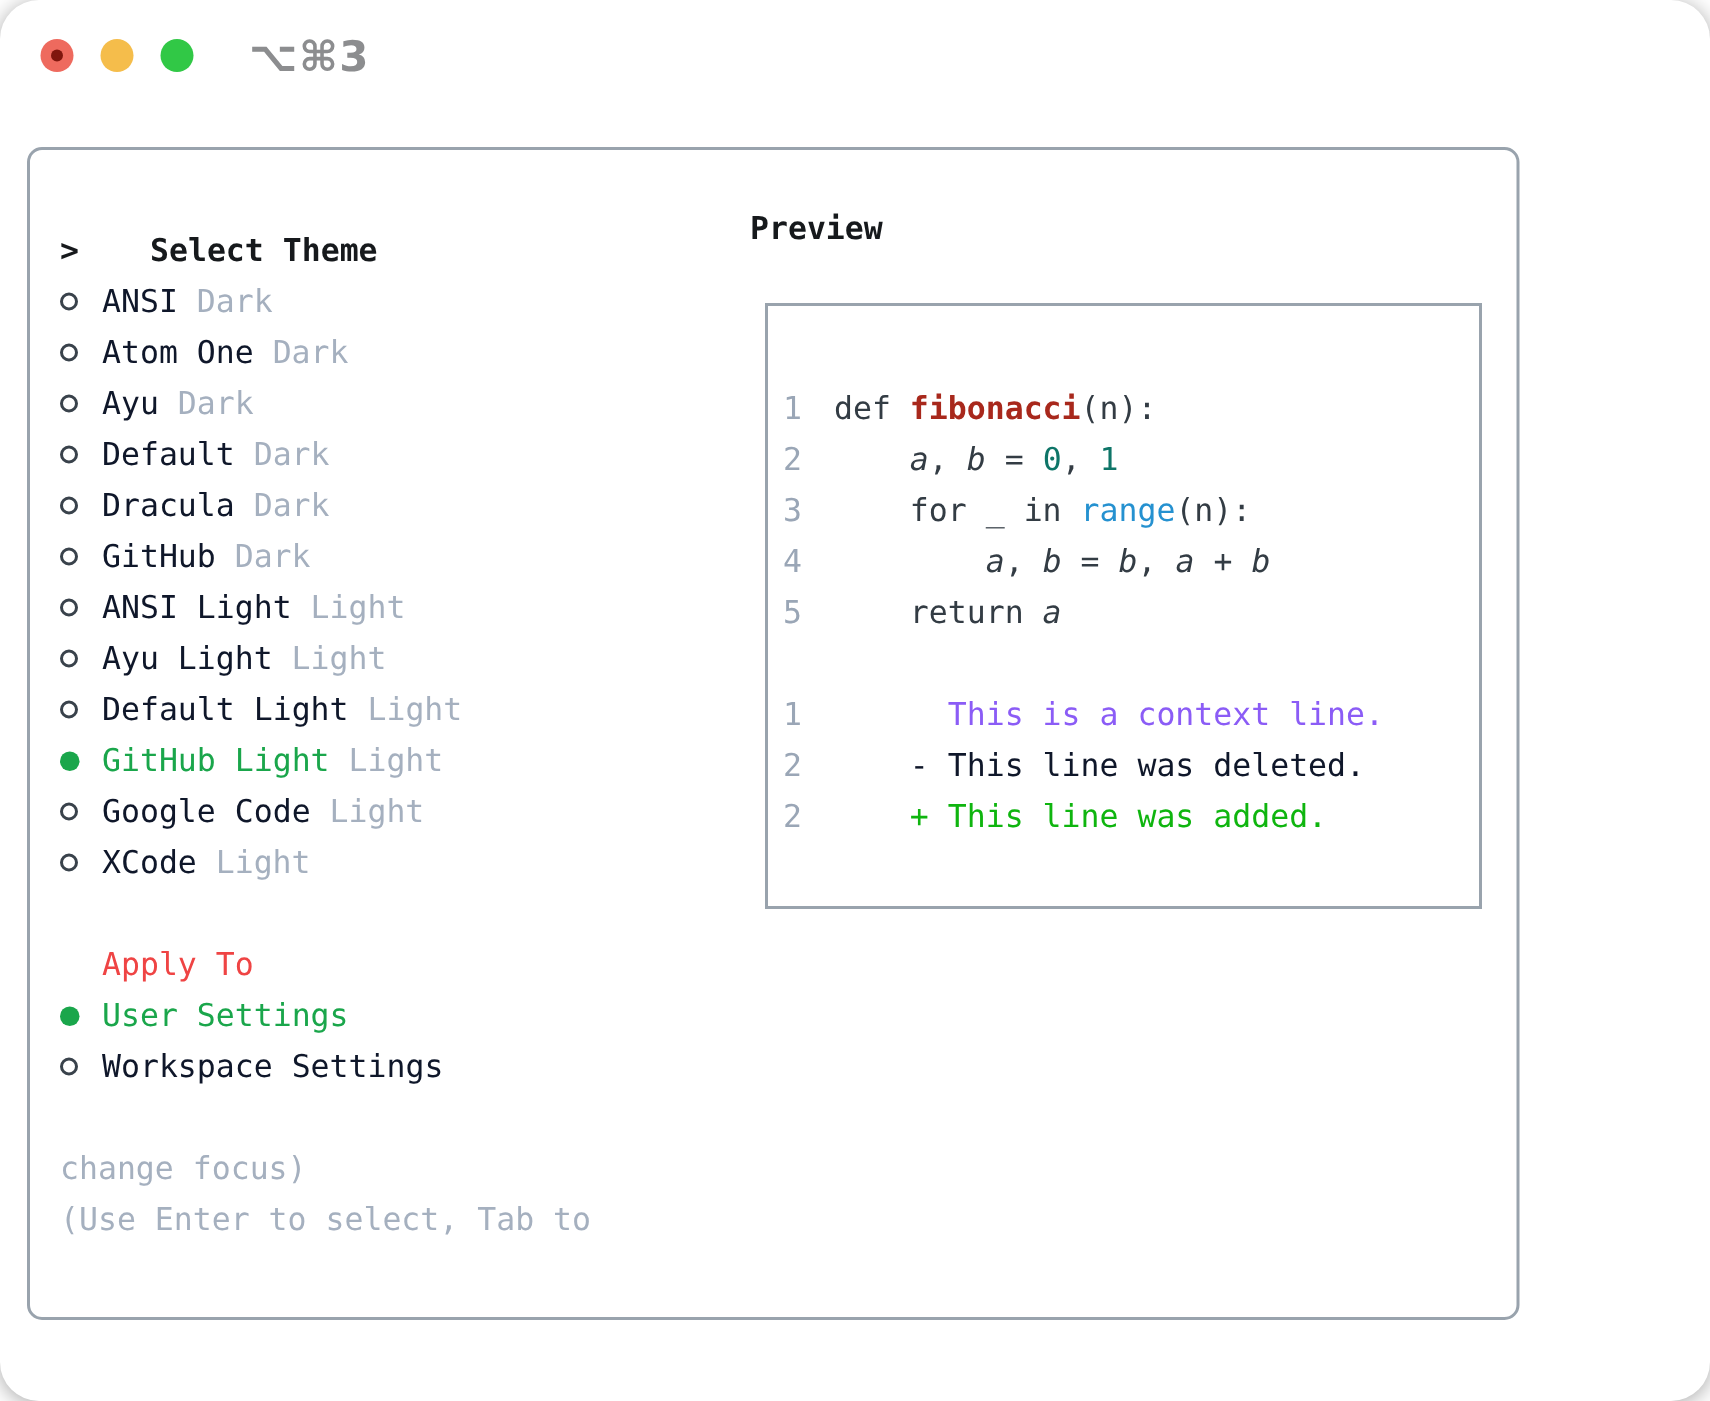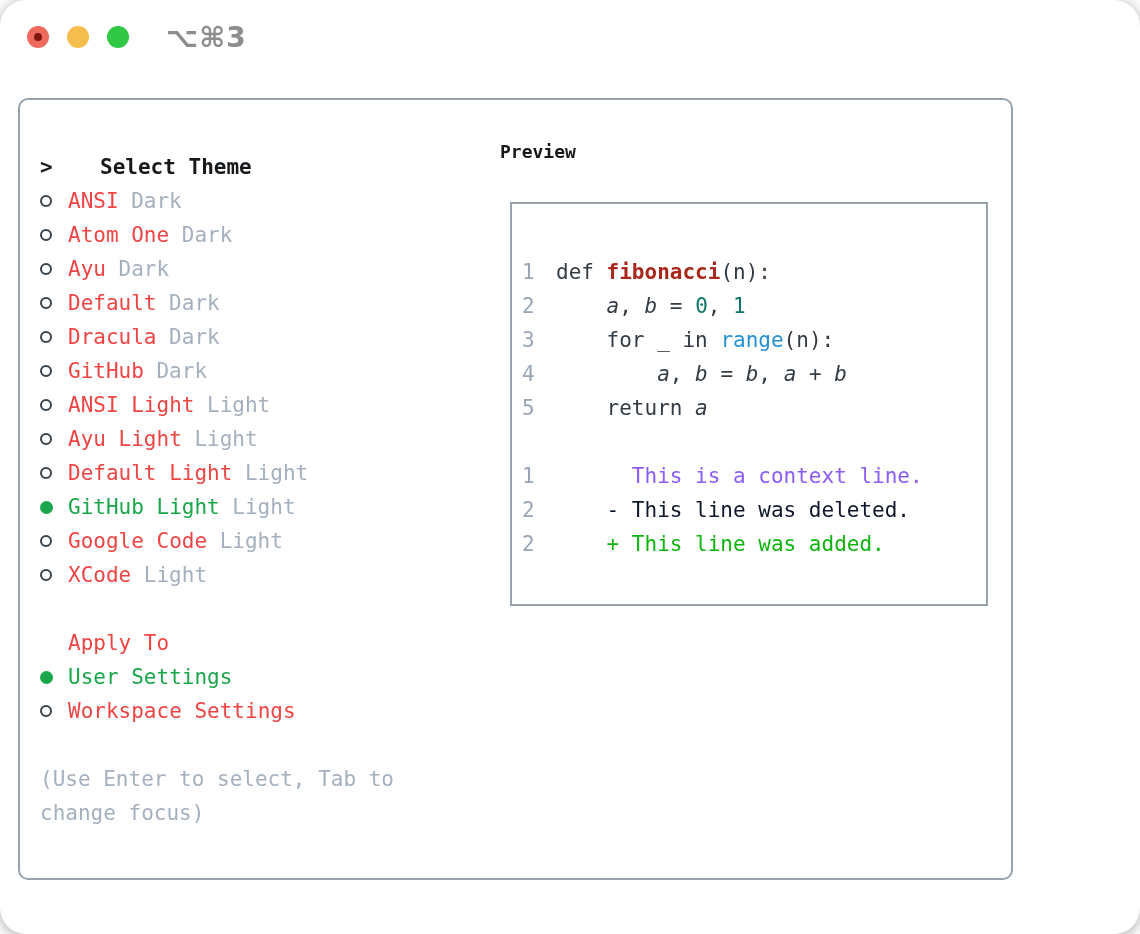--- a/index.html
+++ b/index.html
@@ -21,28 +21,28 @@
   
   .panel{position:absolute;left:18px;top:98px;width:995px;height:782px;
          border:2px solid #99a3ad;border-radius:10px;box-sizing:border-box;background:#fff;}
   .left-col{position:absolute;left:20px;top:50px;font-size:21px;line-height:34px;color:#333c44;}
   .trow{display:flex;align-items:center;height:34px;}
   .marker{width:28px;display:flex;align-items:center;flex:0 0 28px;}
   .prompt{font-weight:700;color:#16191c;}
   .hdr-label{font-weight:700;color:#16191c;margin-left:32px;}
   .dot-outline{width:8px;height:8px;border:2px solid #39424b;border-radius:50%;}
   .dot-filled{width:13px;height:13px;background:#1aa64b;border-radius:50%;}
-  .tname{color:#ef4444;}
+  .tname{color:#0f172a;}
   .tname.selected{color:#1aa64b;}
   .variant{color:#a5b0bf;margin-left:12.6px;}
   .row-spacer{height:34px;}
   .apply-label{color:#ef4444;margin-left:28px;}
   .help{color:#a5b0bf;}
   
-  .preview-label{position:absolute;left:480px;top:35px;font-size:18px;line-height:34px;
+  .preview-label{position:absolute;left:480px;top:35px;font-size:21px;line-height:34px;
                  font-weight:700;color:#16191c;}
   .preview-box{position:absolute;left:490px;top:102px;width:478px;height:404px;
                border:2px solid #99a3ad;box-sizing:border-box;background:#fff;}
   .lines{padding:51px 0 0 10px;font-size:21px;line-height:34px;}
   .pline{display:flex;align-items:center;height:34px;}
   .ln{width:34px;flex:0 0 34px;color:#9aa6b6;}
   .ptext{white-space:pre;}
   .diff-block{margin-top:34px;}
   .tk-plain{color:#333c44;}
   .tk-func{color:#a8281c;font-weight:bold;}
@@ -178,22 +178,22 @@
           <div class="trow">
             <span class="marker">
               <span class="dot-outline"></span>
             </span>
             <span class="tname">Workspace Settings</span>
           </div>
         </div>
 
       <div class="row-spacer"></div>
 
+      <div class="trow help">change focus)</div>
       <div class="trow help">(Use Enter to select, Tab to</div>
-      <div class="trow help">change focus)</div>
     </div>
 
     <div class="preview-label">Preview</div>
 
     <div class="preview-box">
       <div class="lines">
         <div class="code-block">
             <div class="pline">
               <span class="ln">1</span>
               <span class="ptext"><span class="tk-plain">def </span><span class="tk-func">fibonacci</span><span class="tk-plain">(n):</span></span>

